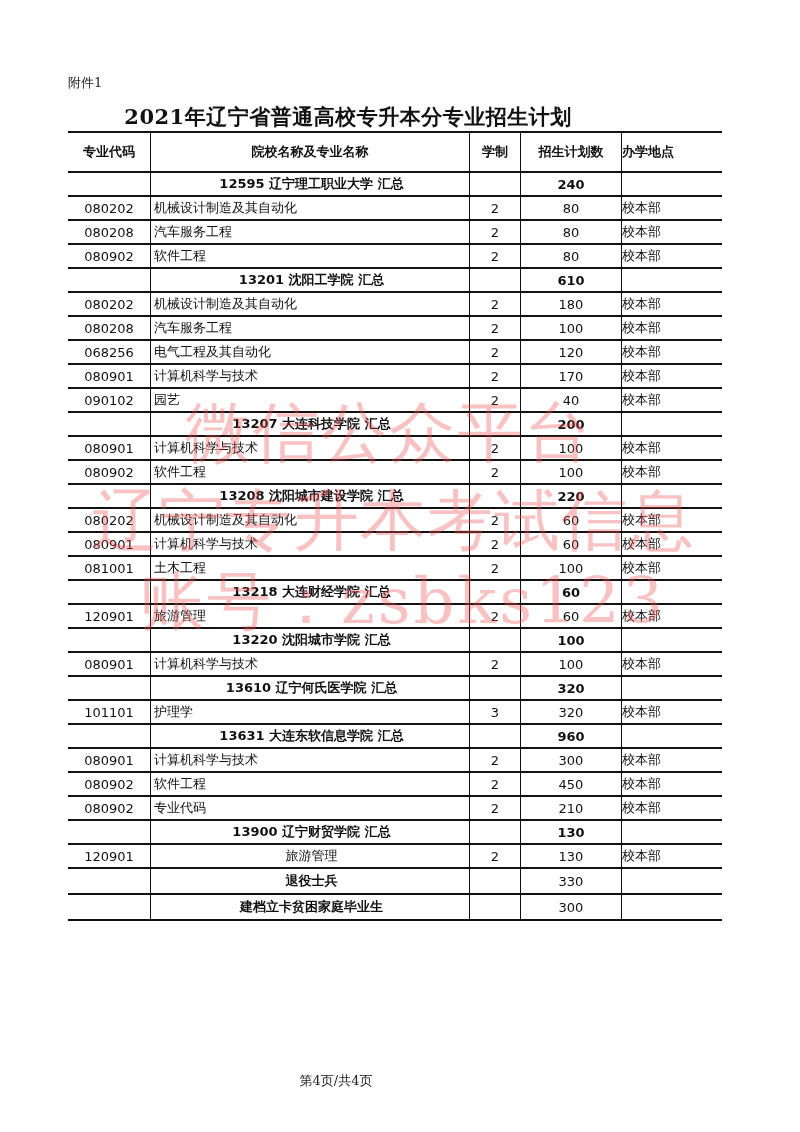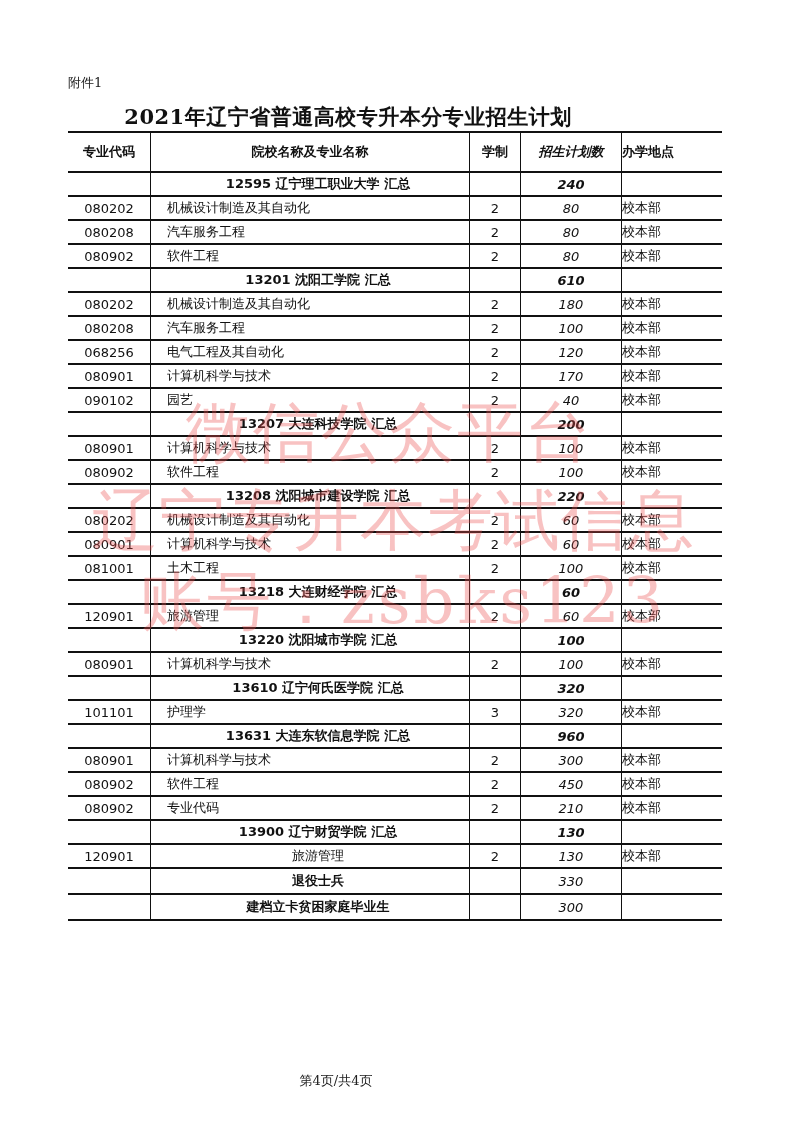--- a/index.html
+++ b/index.html
@@ -6,23 +6,23 @@
   body { width: 800px; height: 1132px; position: relative; overflow: hidden; font-family: "DejaVu Sans", sans-serif; color: #111; }
   .attach { position: absolute; left: 68px; top: 74px; font-family: "DejaVu Serif", serif; font-size: 13px; color: #222; }
   .title { position: absolute; left: 0; width: 696px; top: 103px; text-align: center; font-family: "DejaVu Serif", serif; font-weight: bold; font-size: 21px; letter-spacing: 0.5px; }
   table { position: absolute; left: 68px; top: 131px; width: 650px; border-collapse: collapse; table-layout: fixed; font-size: 13px; }
   td, th { border-top: 2px solid #111; border-bottom: 2px solid #111; padding: 0; height: 22px; }
   th { height: 38px; font-weight: bold; font-size: 13px; }
   td + td, th + th { border-left: 1.5px solid #111; }
   .c-code { width: 82px; text-align: center; }
   .c-name { width: 318px; }
   .c-len { width: 50px; text-align: center; }
-  .c-num { width: 100px; text-align: center; font-style: italic; }
+  .c-num { width: 100px; text-align: center; }
   .c-loc { width: 100px; text-align: left; }
-  td.c-name { padding-left: 16px; }
+  td.c-name { padding-left: 3px; }
   tr.sum td.c-name { text-align: center; font-weight: bold; }
   tr.sum td.c-num { font-weight: bold; }
   tr.center td.c-name { text-align: center; }
   tr.special td.c-name { text-align: center; font-weight: bold; }
   tr.special td { height: 24px; border-radius: 11px; }
   .footer { position: absolute; left: 0; width: 672px; top: 1072px; text-align: center; font-family: "DejaVu Serif", serif; font-size: 13px; color: #222; }
   .wm { position: absolute; color: rgba(235, 80, 80, 0.35); font-family: "DejaVu Serif", serif; white-space: nowrap; pointer-events: none; }
   .wm1 { left: 185px; top: 388px; font-size: 66px; letter-spacing: 2px; }
   .wm2 { left: 92px; top: 476px; font-size: 66px; letter-spacing: 1px; }
   .wm3 { left: 140px; top: 558px; font-size: 64px; letter-spacing: 3px; }

